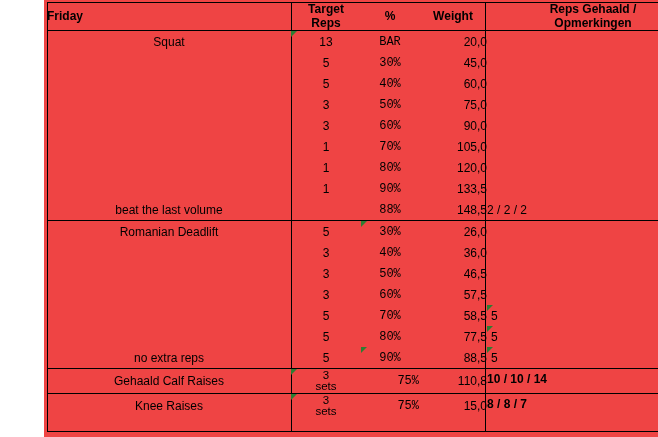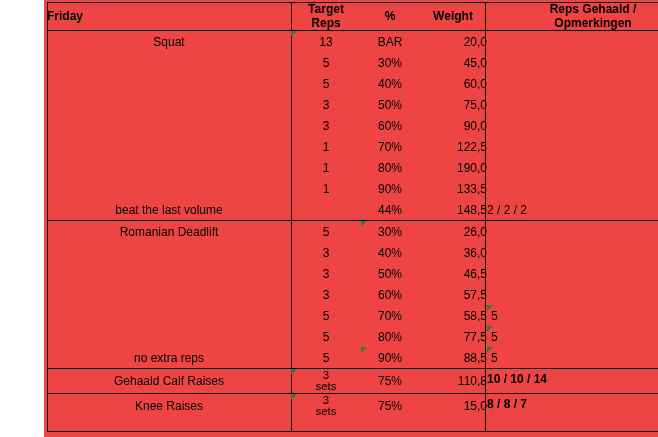--- a/index.html
+++ b/index.html
@@ -74,21 +74,21 @@
     padding-top: 1px;
   }
   .hdr .two-line {
     line-height: 14px;
   }
   td.ex {
     padding-left: 4px;
     text-align: center;
   }
   td.rep { text-align: center; }
-  td.pct { text-align: center; }
+  td.pct { text-align: center; font-family: Liberation Mono, monospace; }
   td.wt  { text-align: right; padding-right: 12px; }
   td.note{ text-align: left; padding-left: 4px; }
 
   td.hdr-rep, td.hdr-pct, td.hdr-wt {
     text-align: center;
     font-weight: bold;
   }
   td.hdr-note {
     text-align: center;
     padding-left: 4px;
@@ -126,21 +126,21 @@
   .cellwrap.center { justify-content: center; }
   .cellwrap.left   { justify-content: flex-start; padding-left: 4px; }
 
   .sets-cell {
     line-height: 11px;
     text-align: center;
     font-size: 11.5px;
   }
   .tall td { height: 36px; }
   .tall td.note { vertical-align: top; padding-top: 3px; font-weight: bold; }
-  .tall td.pct, .tall td.wt { vertical-align: middle; }
+  .tall td.pct, .tall td.wt { vertical-align: middle; text-align: right; }
 </style>
 </head>
 <body>
 
 <div class="sheet">
 
   <div class="outer"></div>
   <div class="vline v1"></div>
   <div class="vline v2"></div>
 
@@ -208,41 +208,41 @@
         <td class="ex"></td>
         <td class="rep">3</td>
         <td class="pct">60%</td>
         <td class="wt">90,0</td>
         <td class="note"></td>
       </tr>
       <tr>
         <td class="ex"></td>
         <td class="rep">1</td>
         <td class="pct">70%</td>
-        <td class="wt">122,5</td>
+        <td class="wt">105,0</td>
         <td class="note"></td>
       </tr>
       <tr>
         <td class="ex"></td>
         <td class="rep">1</td>
         <td class="pct">80%</td>
-        <td class="wt">190,0</td>
+        <td class="wt">120,0</td>
         <td class="note"></td>
       </tr>
       <tr>
         <td class="ex"></td>
         <td class="rep">1</td>
         <td class="pct">90%</td>
         <td class="wt">133,5</td>
         <td class="note"></td>
       </tr>
       <tr class="rule">
         <td class="ex ital">beat the last volume</td>
         <td class="rep"></td>
-        <td class="pct">44%</td>
+        <td class="pct">88%</td>
         <td class="wt">148,5</td>
         <td class="note">2 / 2 / 2</td>
       </tr>
 
       <tr>
         <td class="ex">Romanian Deadlift</td>
         <td class="rep">5</td>
         <td class="pct">
           <div class="cellwrap center">
               <span class="tri"></span>

